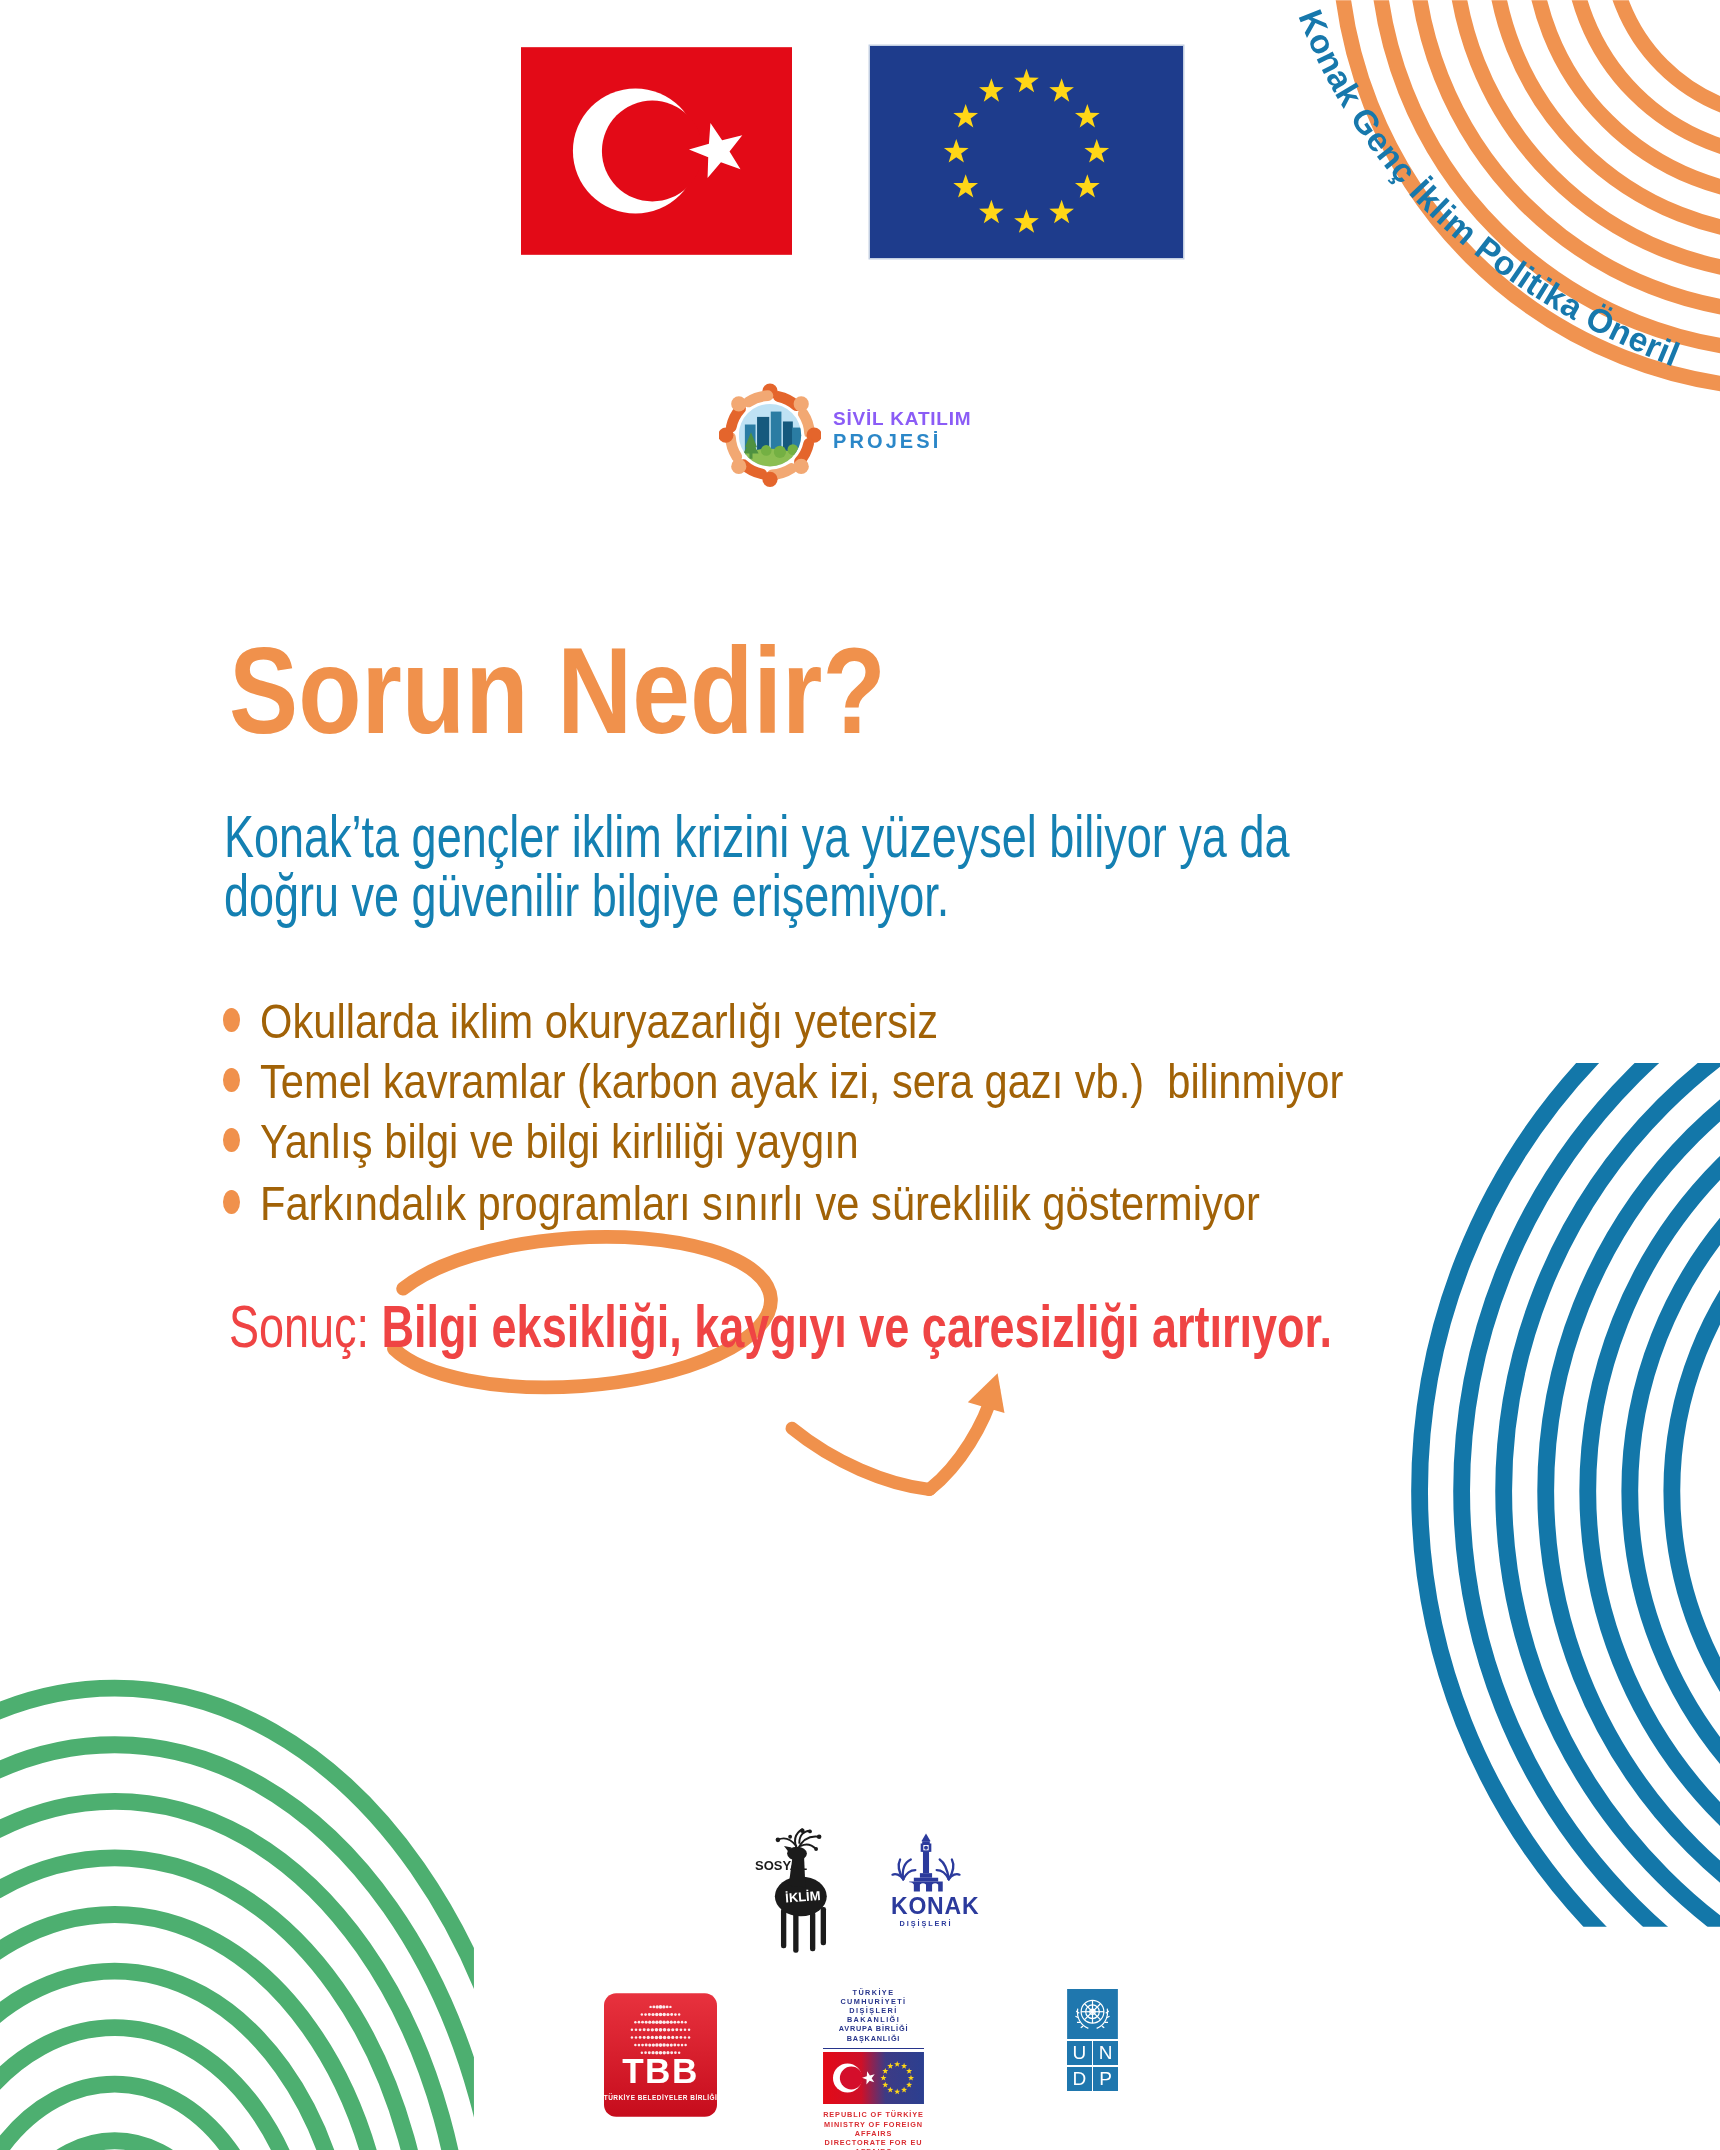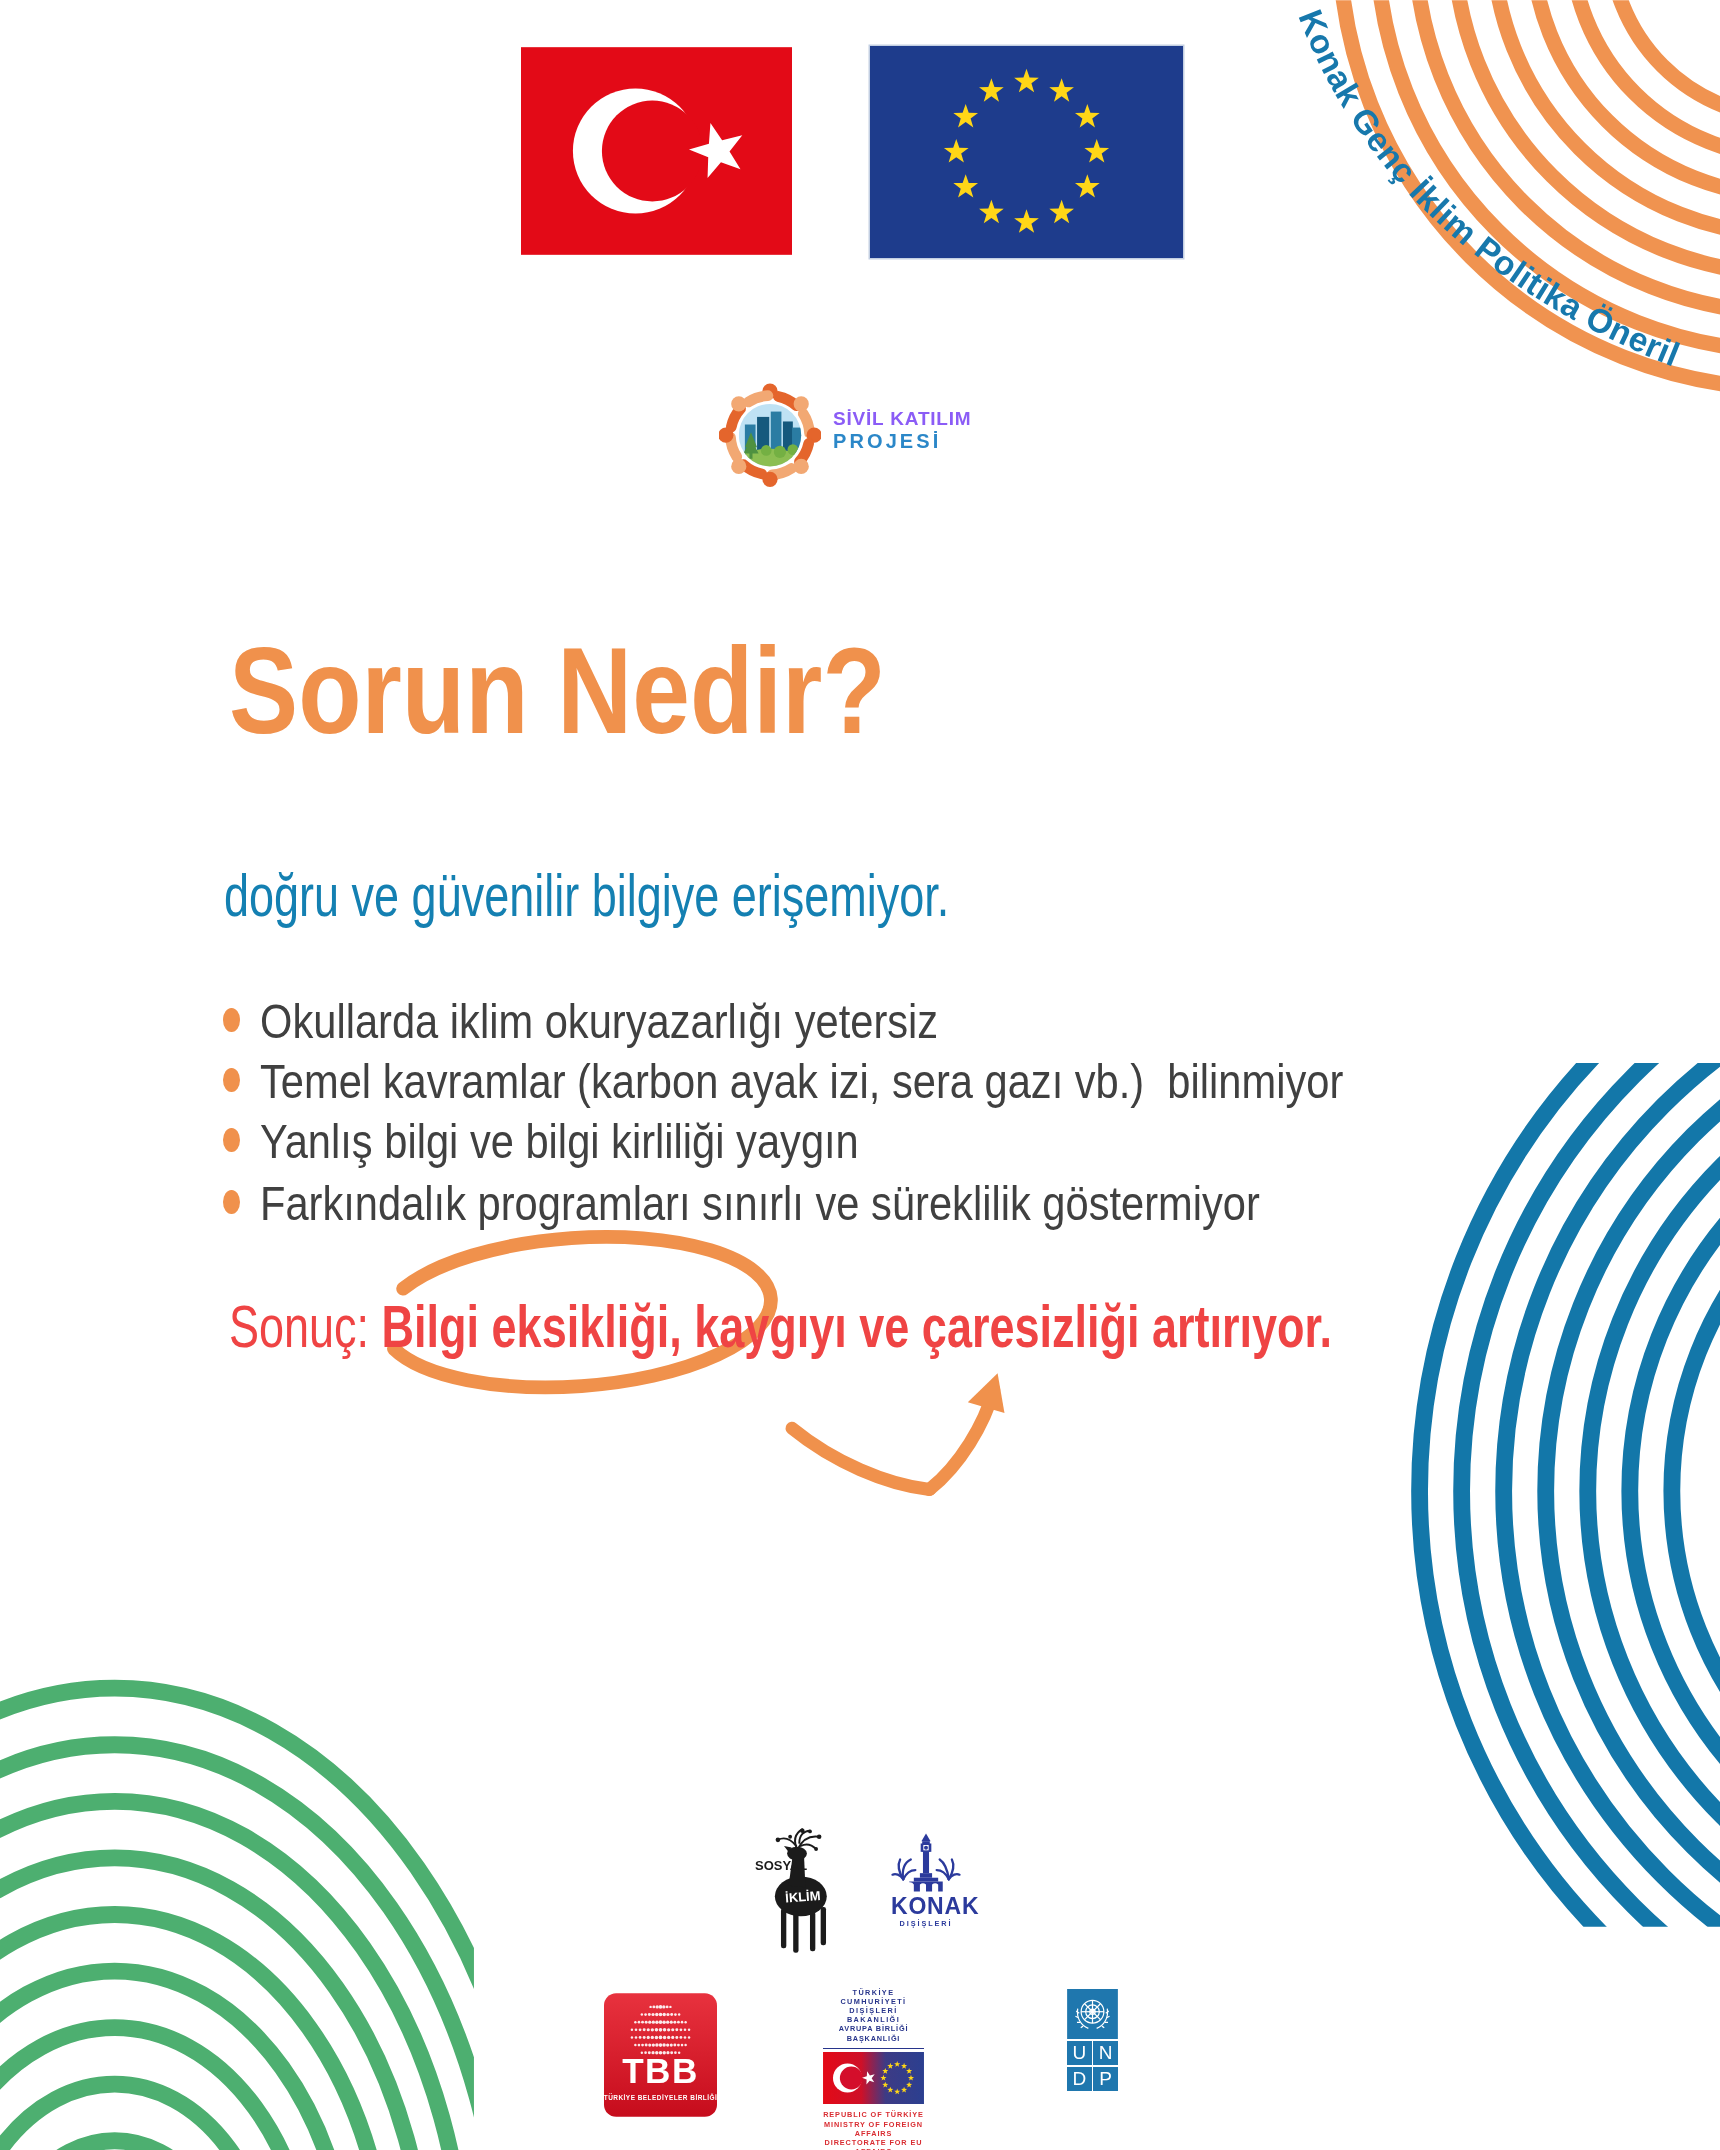--- a/index.html
+++ b/index.html
@@ -27,21 +27,21 @@
   .plogo-l1{left:833px;top:408px;font-size:19px;font-weight:bold;letter-spacing:0.8px;color:#8b5cf6;}
   .plogo-l2{left:833px;top:430px;font-size:20px;font-weight:bold;letter-spacing:3.1px;color:#2B87C8;}
 
   
   .title{left:229px;top:630px;font-size:122px;font-weight:bold;color:#F0914C;line-height:1;}
   .intro-line{left:224px;font-size:60px;color:#1480B2;line-height:1;}
   .intro-1{top:807px;}
   .intro-2{top:866px;}
   .bullet-row{position:absolute;left:223px;height:54px;}
   .bullet-dot{position:absolute;left:0;top:10.7px;width:17px;height:24.5px;border-radius:50%;background:#F0914C;}
-  .bullet-text{position:absolute;left:37px;top:0;font-size:49px;color:#404040;line-height:1;}
+  .bullet-text{position:absolute;left:37px;top:0;font-size:49px;color:#a16207;line-height:1;}
   .conclusion{left:229px;top:1297px;font-size:60px;color:#ef4444;line-height:1;}
   .conclusion b{font-weight:bold;}
 
   
   .sosyal{left:755px;top:1826px;}
   .konak{left:891px;top:1832px;width:70px;text-align:center;color:#2B3A9C;}
   .konak-name{font-size:23px;font-weight:bold;letter-spacing:0.8px;line-height:1;margin-top:1.5px;}
   .konak-sub{font-size:7.3px;font-weight:bold;letter-spacing:1.9px;line-height:1;margin-top:2.3px;}
   .tbb{left:604px;top:1993px;}
   .ministry{left:823px;top:1988px;width:101px;}
@@ -197,20 +197,23 @@
     <span>SİVİL KATILIM</span>
   </div>
   <div class="abs content plogo-l2">
     <span>PROJESİ</span>
   </div>
 
   <div class="abs content title">
     <span class="cx s85">Sorun Nedir?</span>
   </div>
 
+  <div class="abs content intro-line intro-1">
+    <span class="cx s75">Konak’ta gençler iklim krizini ya yüzeysel biliyor ya da</span>
+  </div>
   <div class="abs content intro-line intro-2">
     <span class="cx s75">doğru ve güvenilir bilgiye erişemiyor.</span>
   </div>
 
   <div class="abs content bullet-row" style="top:997px;">
     <span class="bullet-dot"></span>
     <span class="bullet-text"><span class="cx s85">Okullarda iklim okuryazarlığı yetersiz</span></span>
   </div>
   <div class="abs content bullet-row" style="top:1057px;">
     <span class="bullet-dot"></span>

